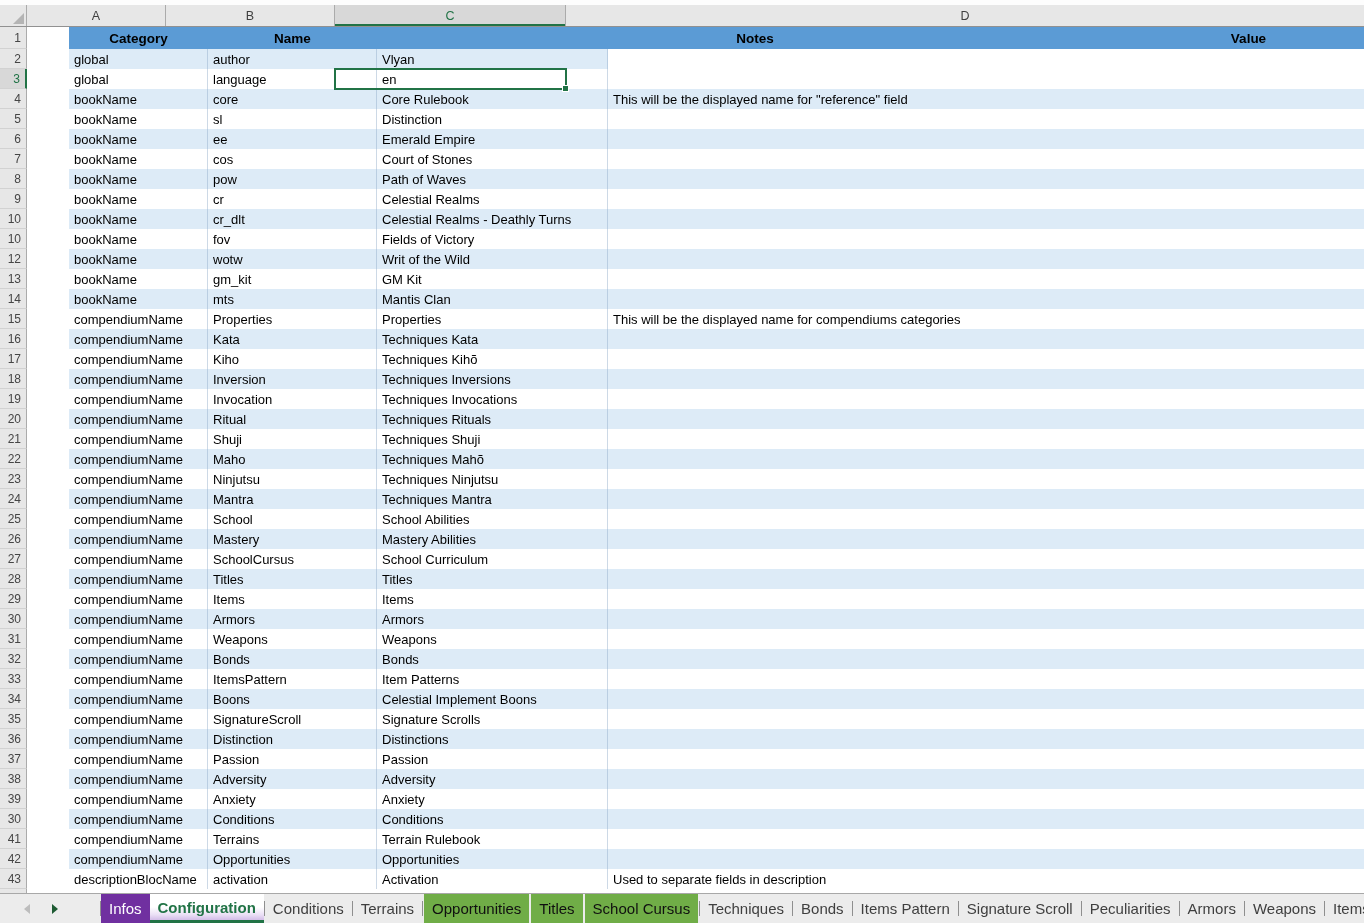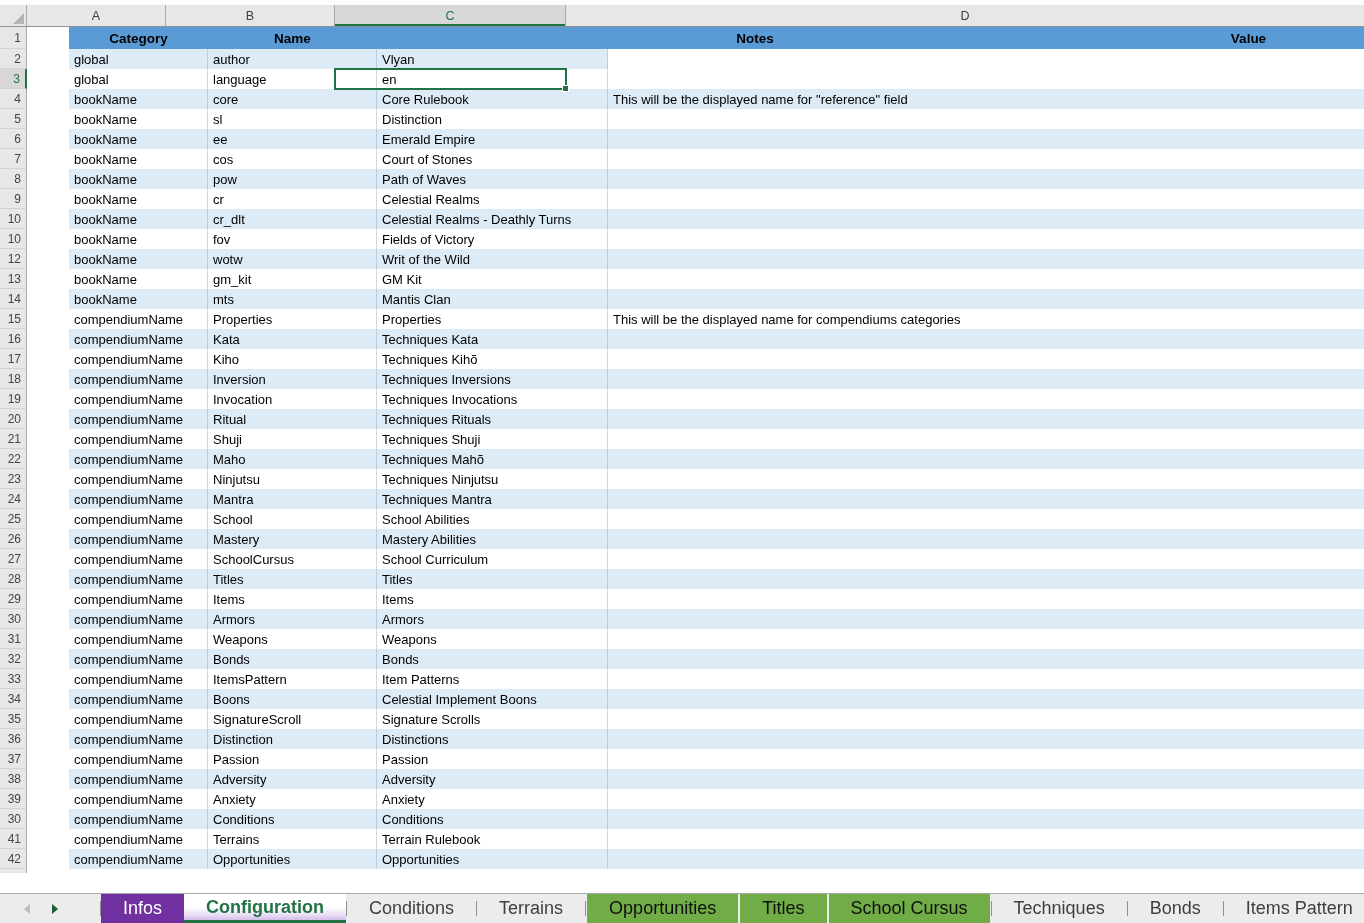--- a/index.html
+++ b/index.html
@@ -50,21 +50,21 @@
   .tabstrip { position:absolute; left:0; top:893px; width:1364px; height:30px;
     background:#ECECEC; border-top:1px solid #A8A8A8; display:flex;
     align-items:stretch; overflow:hidden; }
   .navarrows { display:flex; align-items:center; padding-left:24px; width:100px;
     flex:0 0 100px; gap:22px; }
   .arr { width:0; height:0; display:inline-block; }
   .arr-left { border-top:5px solid transparent; border-bottom:5px solid transparent;
     border-right:6px solid #BDBDBD; }
   .arr-right { border-top:5px solid transparent; border-bottom:5px solid transparent;
     border-left:6px solid #1E5B33; }
-  .tab { display:flex; align-items:center; padding:0 22px; font-size:18px;
+  .tab { display:flex; align-items:center; padding:0 8px; font-size:15px;
     color:#3f3f3f; white-space:nowrap; cursor:default; }
   .tab.fill-purple { background:#7030A0; color:#fff; }
   .tab.fill-green { background:#70AD47; color:#101010; margin:0 1px; }
   .tab.active { background:linear-gradient(180deg,#ffffff 0%,#ffffff 50%,#EADFF5 80%,#D2BCE7 100%);
     color:#217346; font-weight:700; 
     border-bottom:3px solid #217346; }
   .tabsep { width:1px; height:15px; background:#8f8f8f; align-self:center; flex:0 0 1px; }
 </style>
 </head>
 <body>
@@ -367,20 +367,27 @@
         <div class="cell w-c">Terrain Rulebook</div>
         <div class="cell w-d"></div>
       </div>
       <div class="row blue">
         <div class="rownum">42</div>
         <div class="cell w-a">compendiumName</div>
         <div class="cell w-b">Opportunities</div>
         <div class="cell w-c">Opportunities</div>
         <div class="cell w-d"></div>
       </div>
+      <div class="row white">
+        <div class="rownum">43</div>
+        <div class="cell w-a">descriptionBlocName</div>
+        <div class="cell w-b">activation</div>
+        <div class="cell w-c">Activation</div>
+        <div class="cell w-d">Used to separate fields in description</div>
+      </div>
     </div>
 
   <div class="stubrow">
     <div class="stub-hdr"></div>
     <div class="stub-body"></div>
   </div>
 
   <div class="sel-cell">
     <div class="fill-handle"></div>
   </div>

